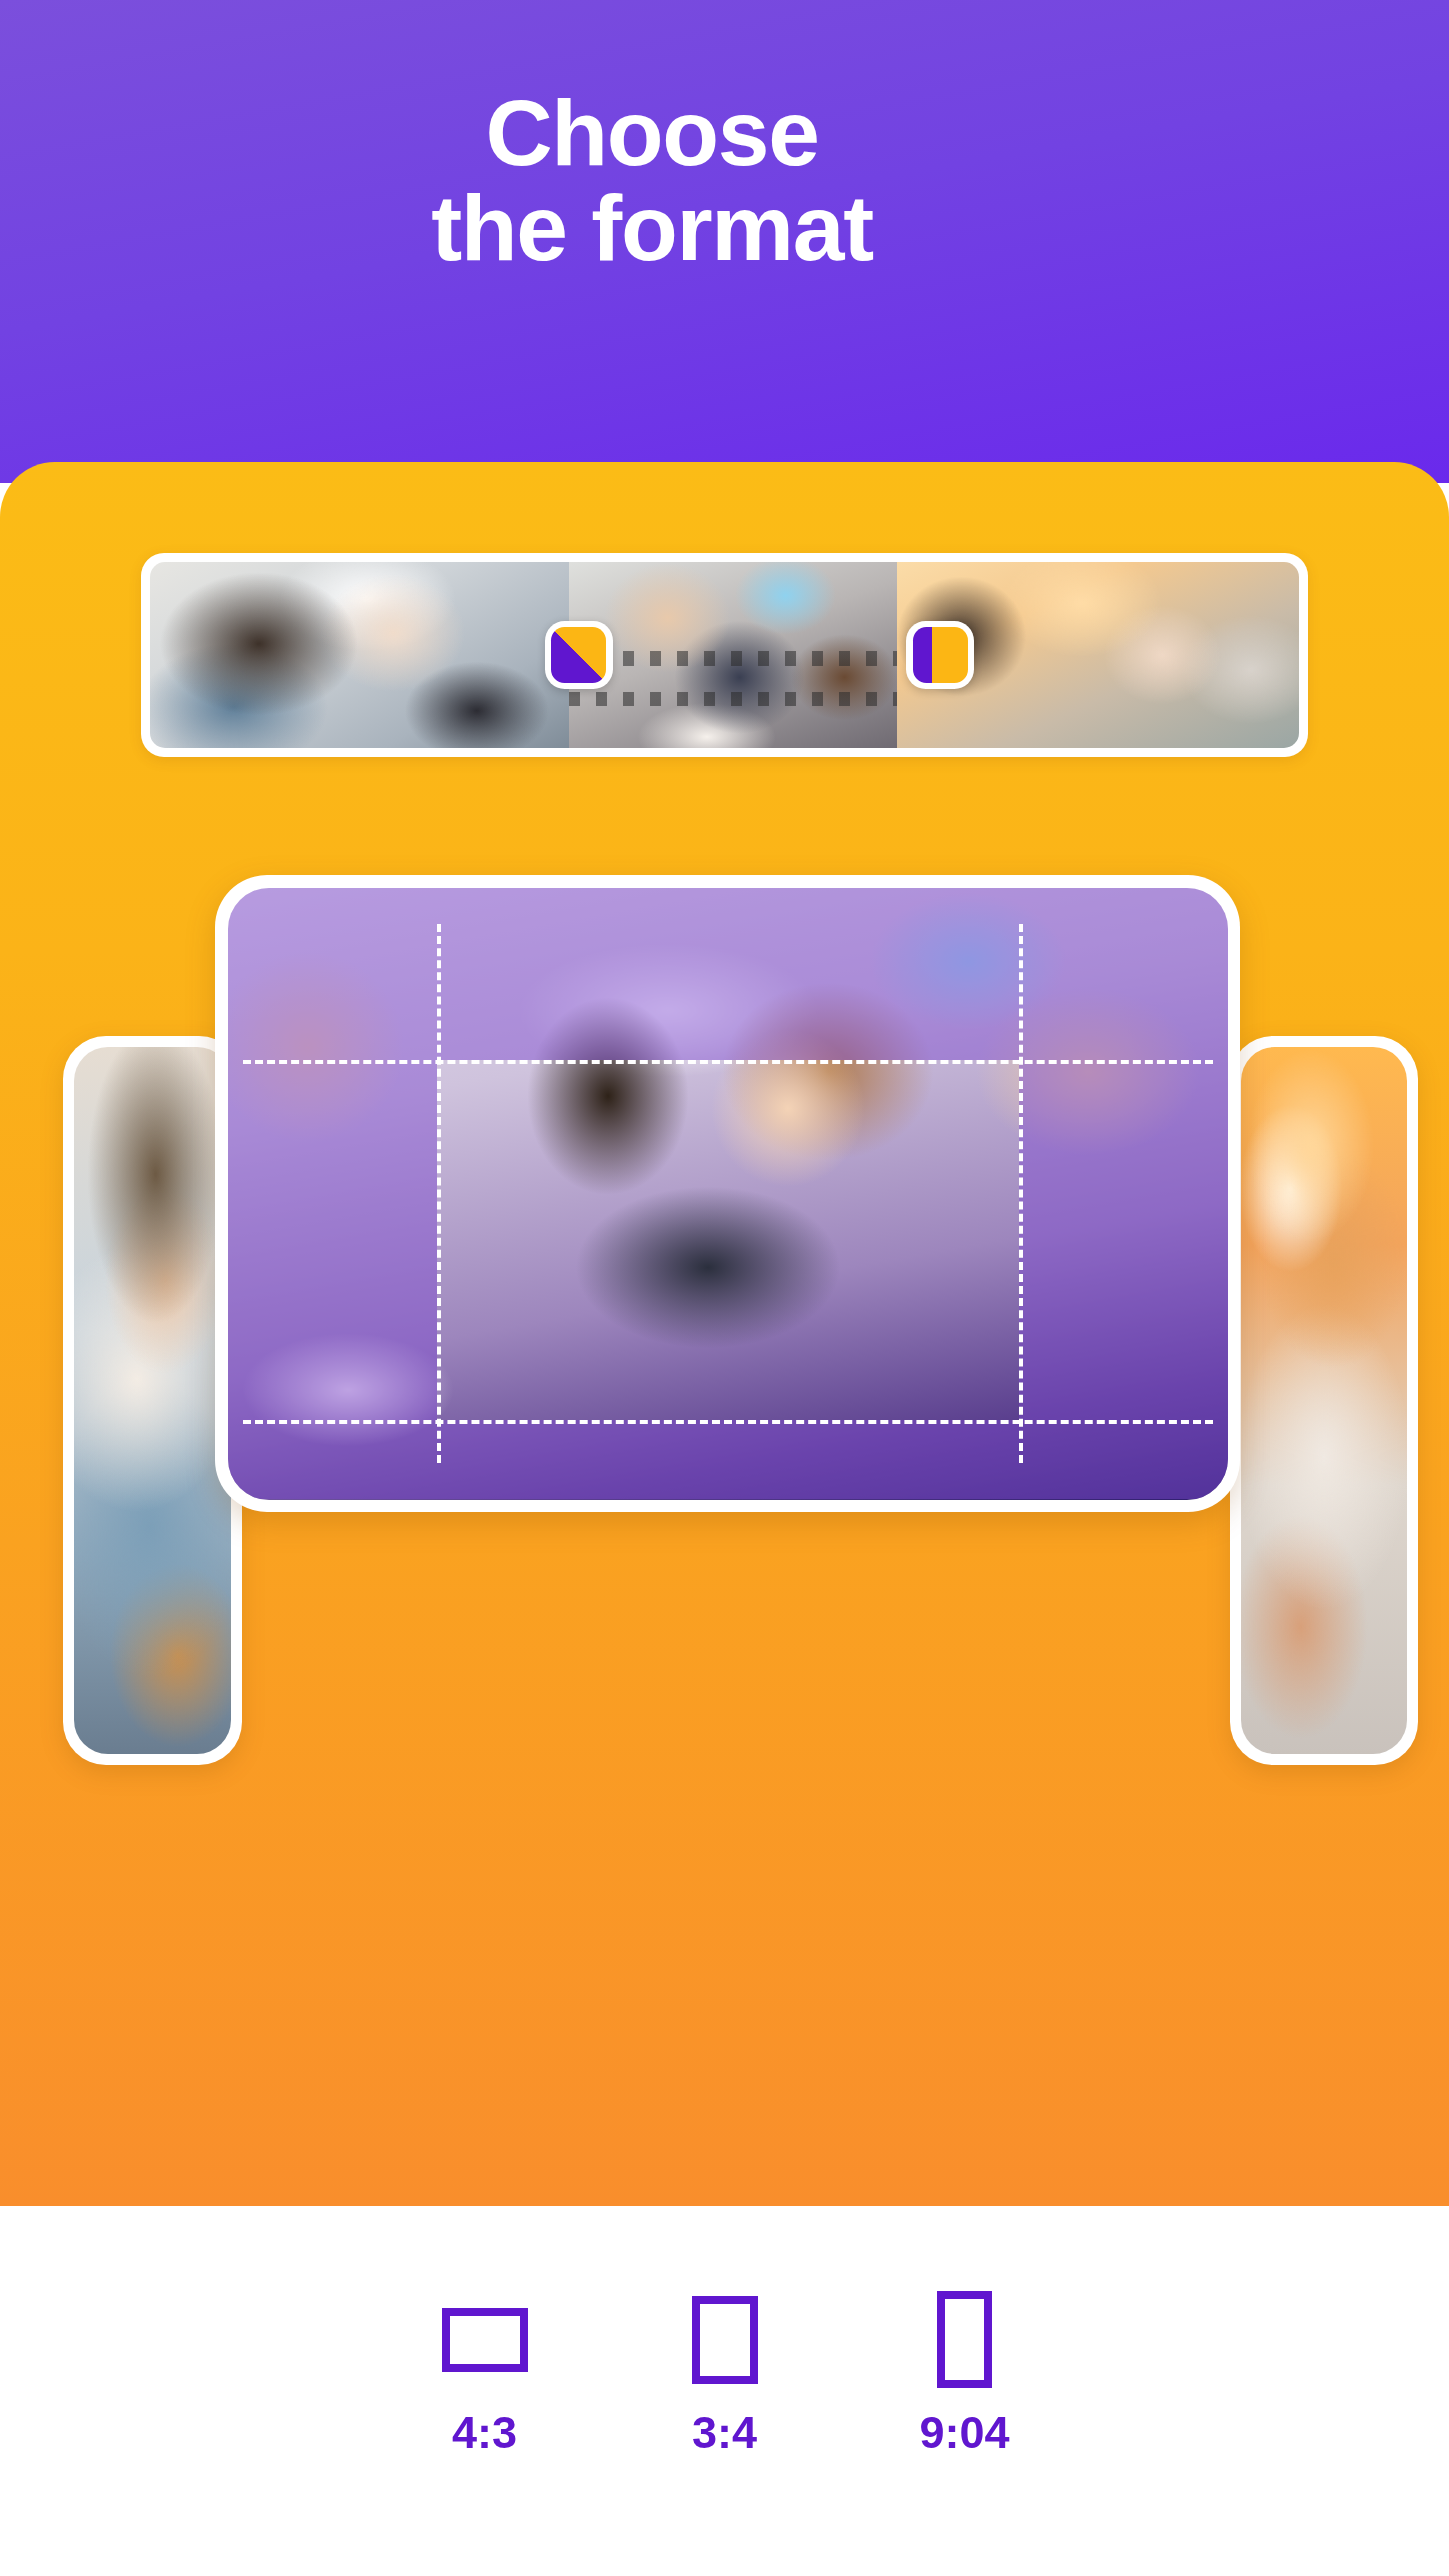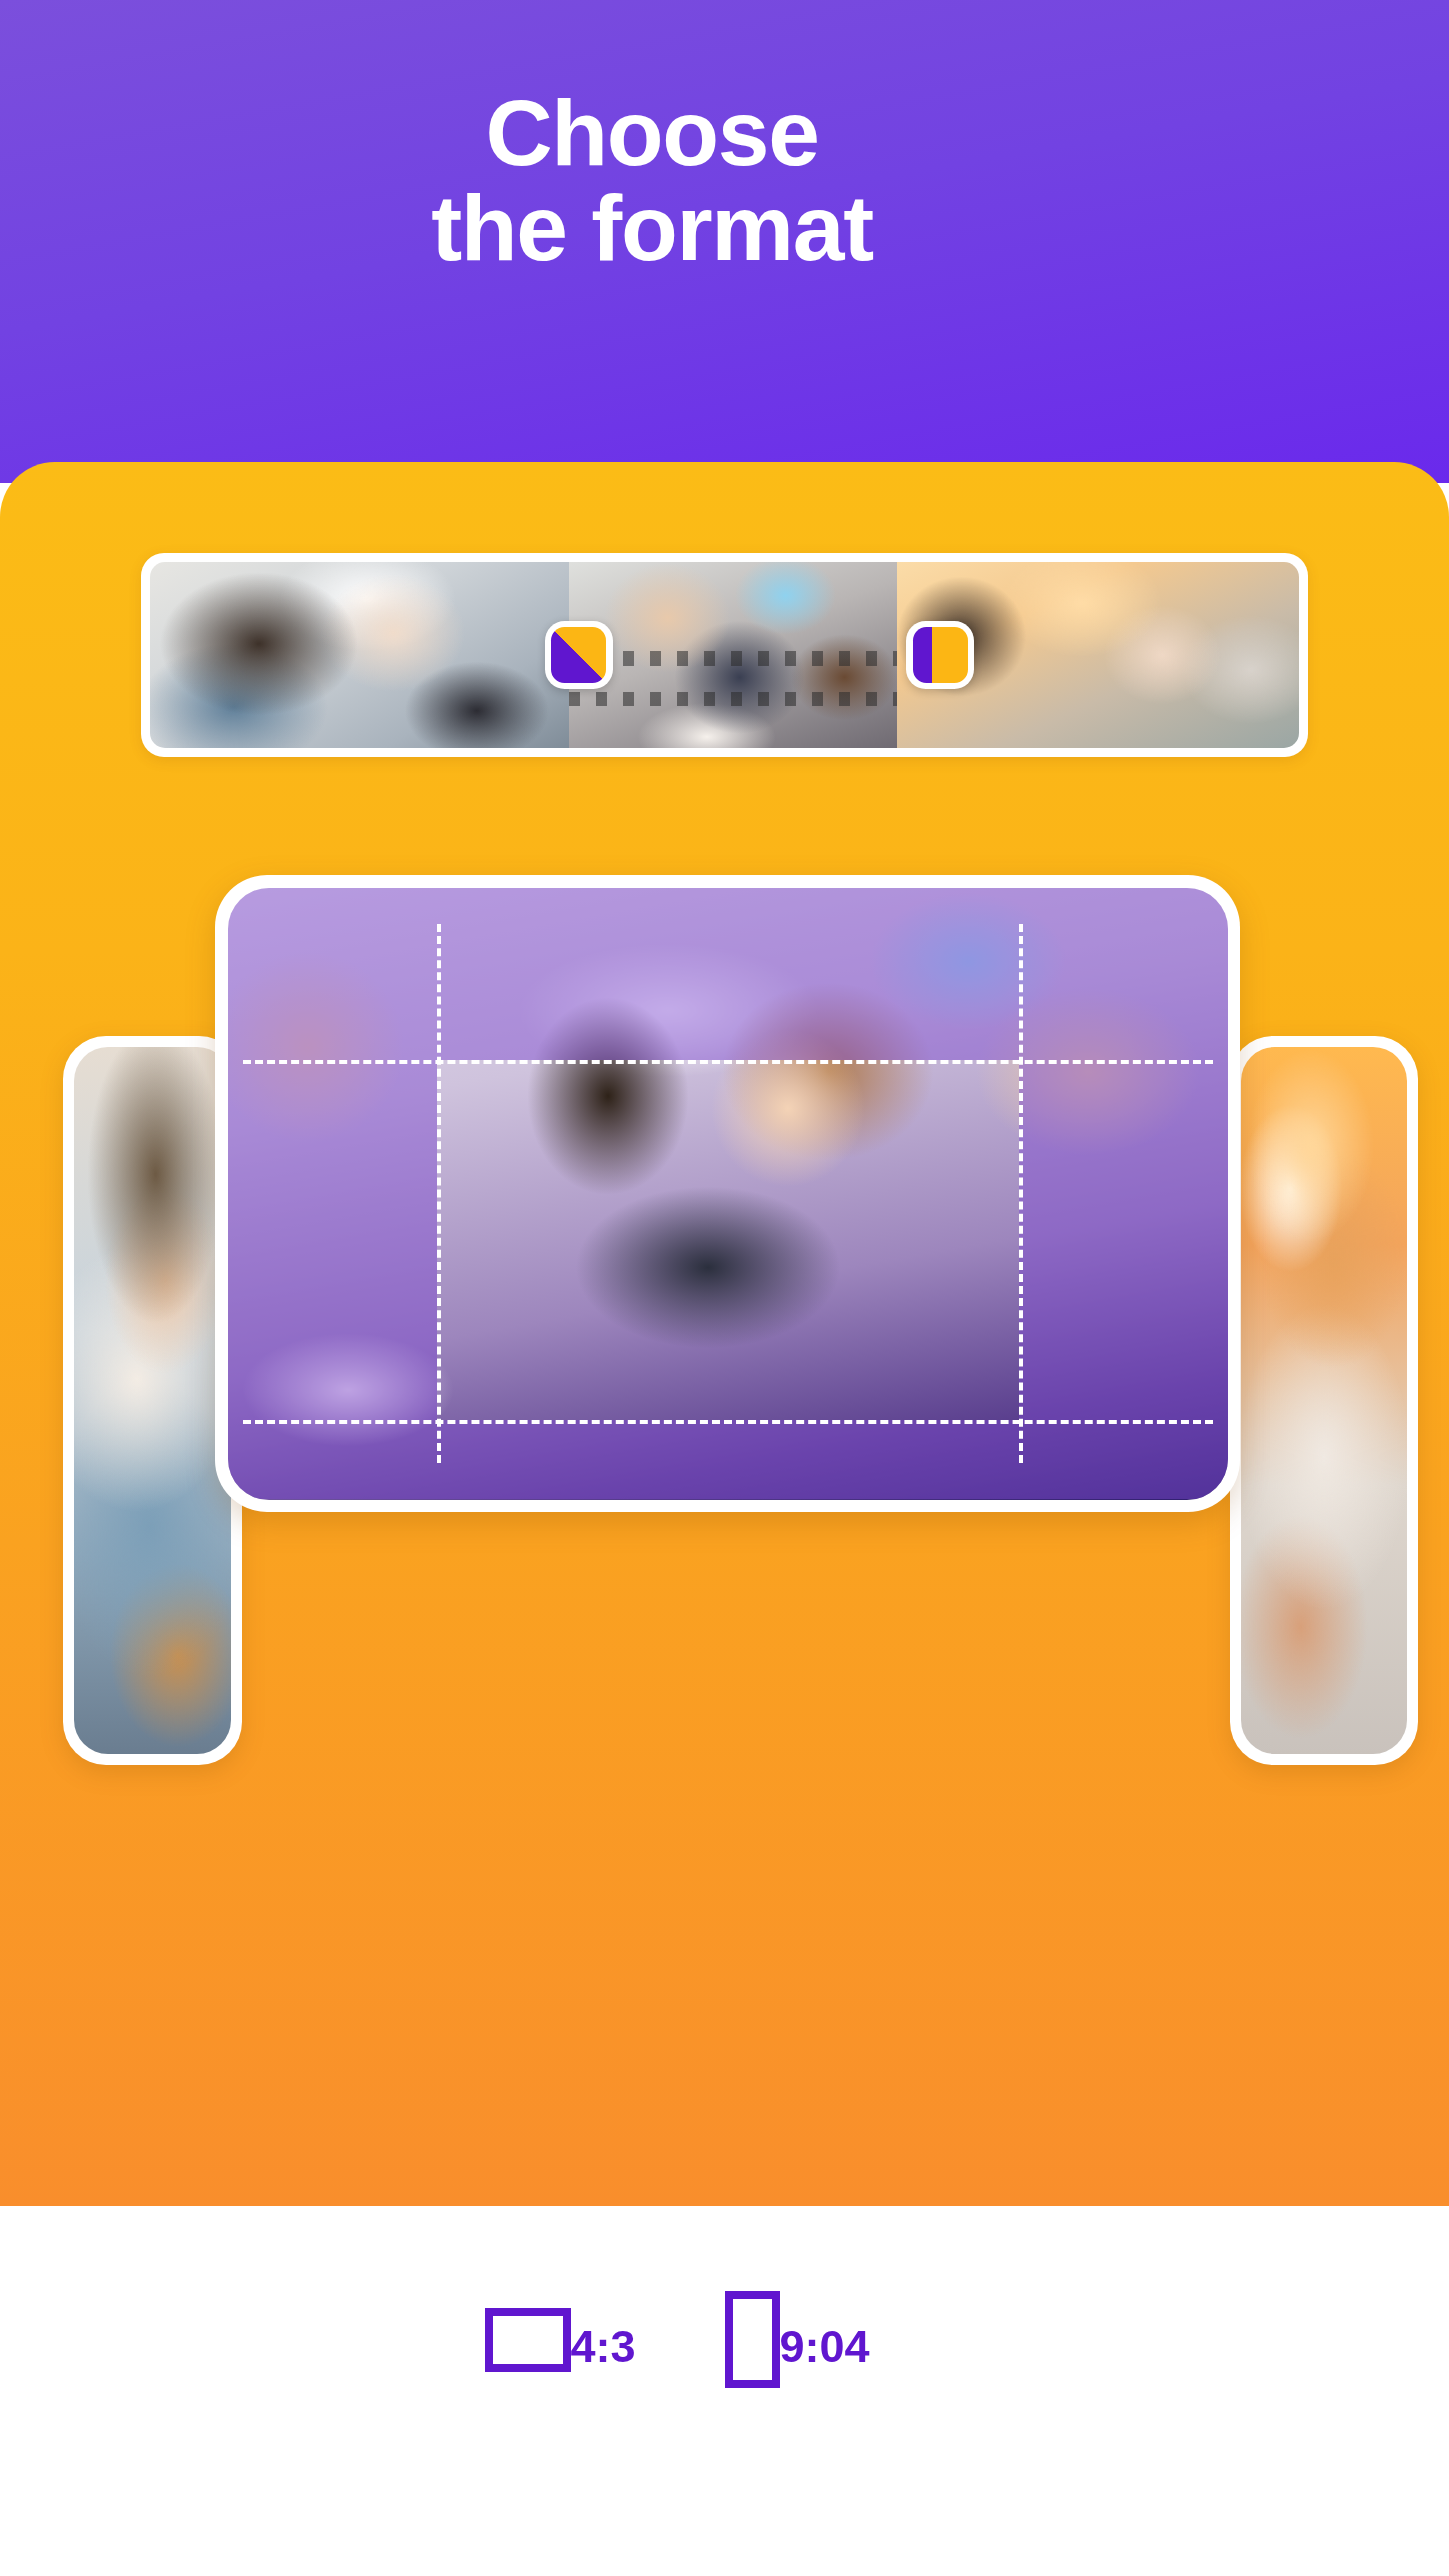--- a/index.html
+++ b/index.html
@@ -193,21 +193,21 @@
   .formats{
     position:absolute; left:0; top:79px;
     width:1449px;
     display:flex;
     justify-content:center;
     gap:0;
   }
   .fmt{
     width:240px;
     display:flex;
-    flex-direction:row;
+    flex-direction:column;
     align-items:center;
   }
   .fmt-glyph{
     height:107px;
     display:flex; align-items:center; justify-content:center;
   }
   .box{ border:8px solid #6016CF; box-sizing:border-box; }
   .box-43{ width:86px; height:64px; }
   .box-34{ width:66px; height:88px; }
   .box-169{ width:95px; height:54px; }
@@ -302,20 +302,26 @@
   <div class="bottombar">
     <div class="formats">
 
       <div class="fmt">
         <div class="fmt-glyph">
           <div class="box box-43"></div>
         </div>
         <div class="fmt-label">4:3</div>
       </div>
 
+      <div class="fmt">
+        <div class="fmt-glyph">
+          <div class="box box-34"></div>
+        </div>
+        <div class="fmt-label">3:4</div>
+      </div>
 
 
 
       <div class="fmt">
         <div class="fmt-glyph">
           <div class="box box-916"></div>
         </div>
         <div class="fmt-label">9:04</div>
       </div>
 

